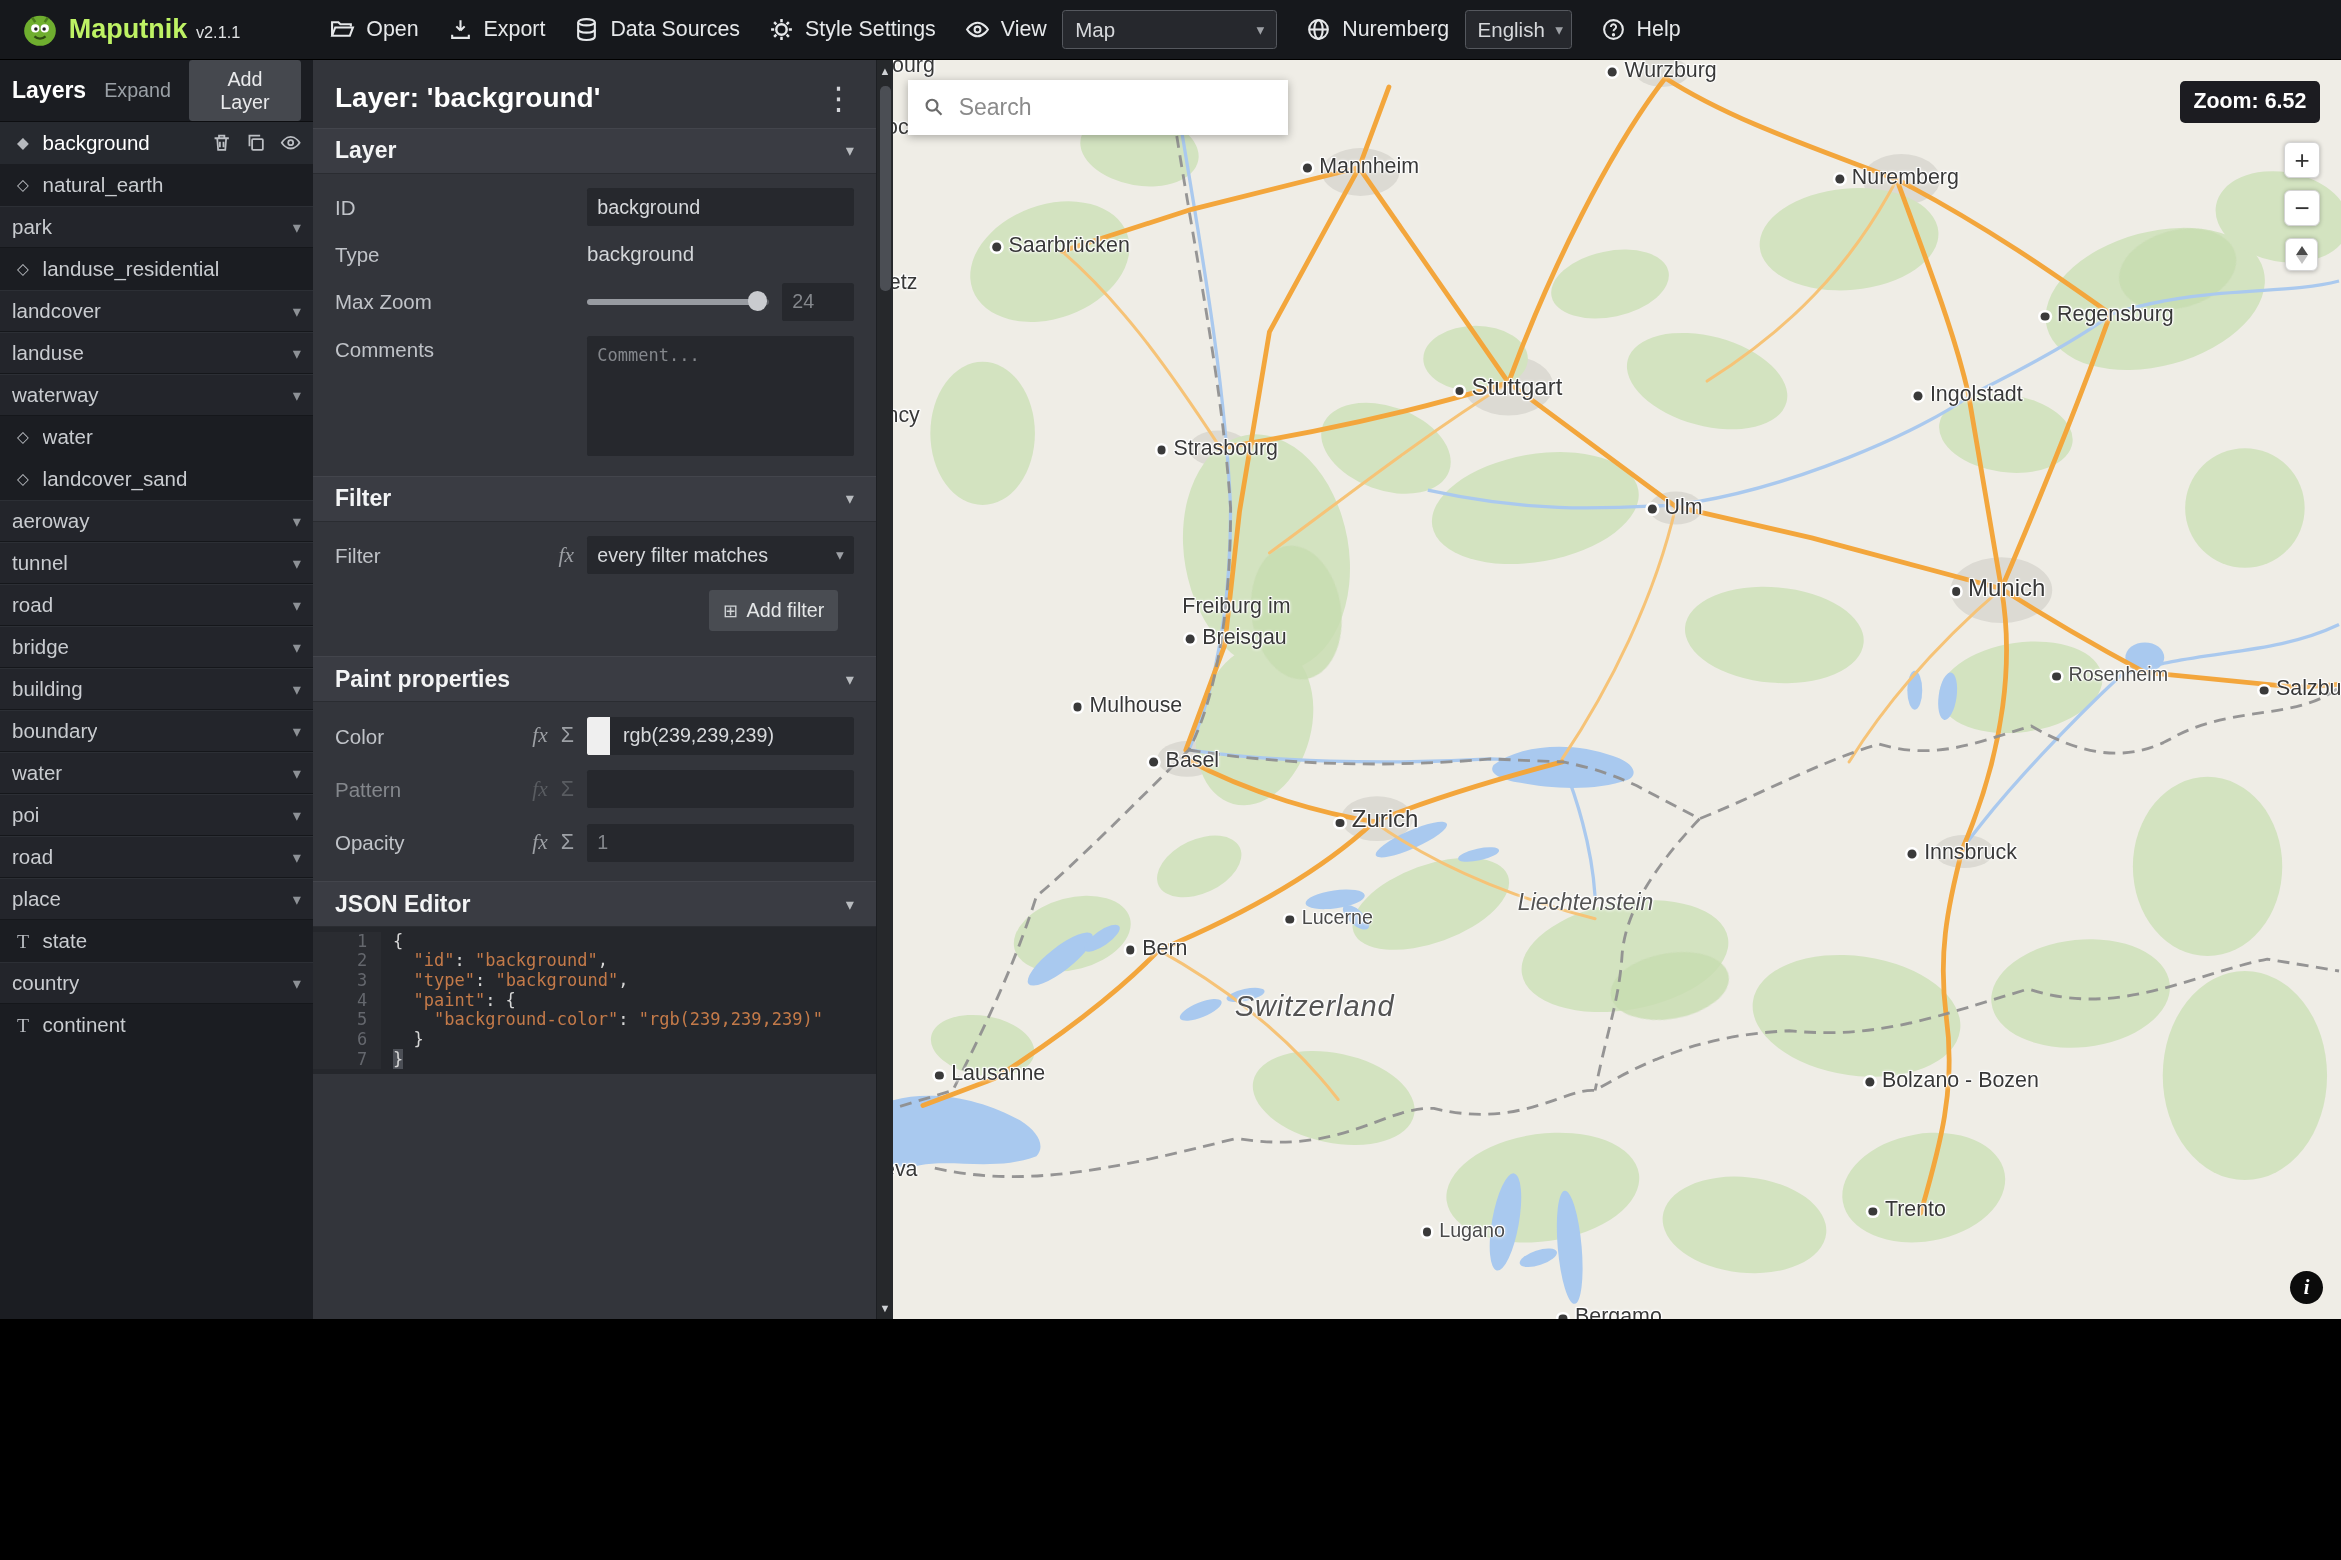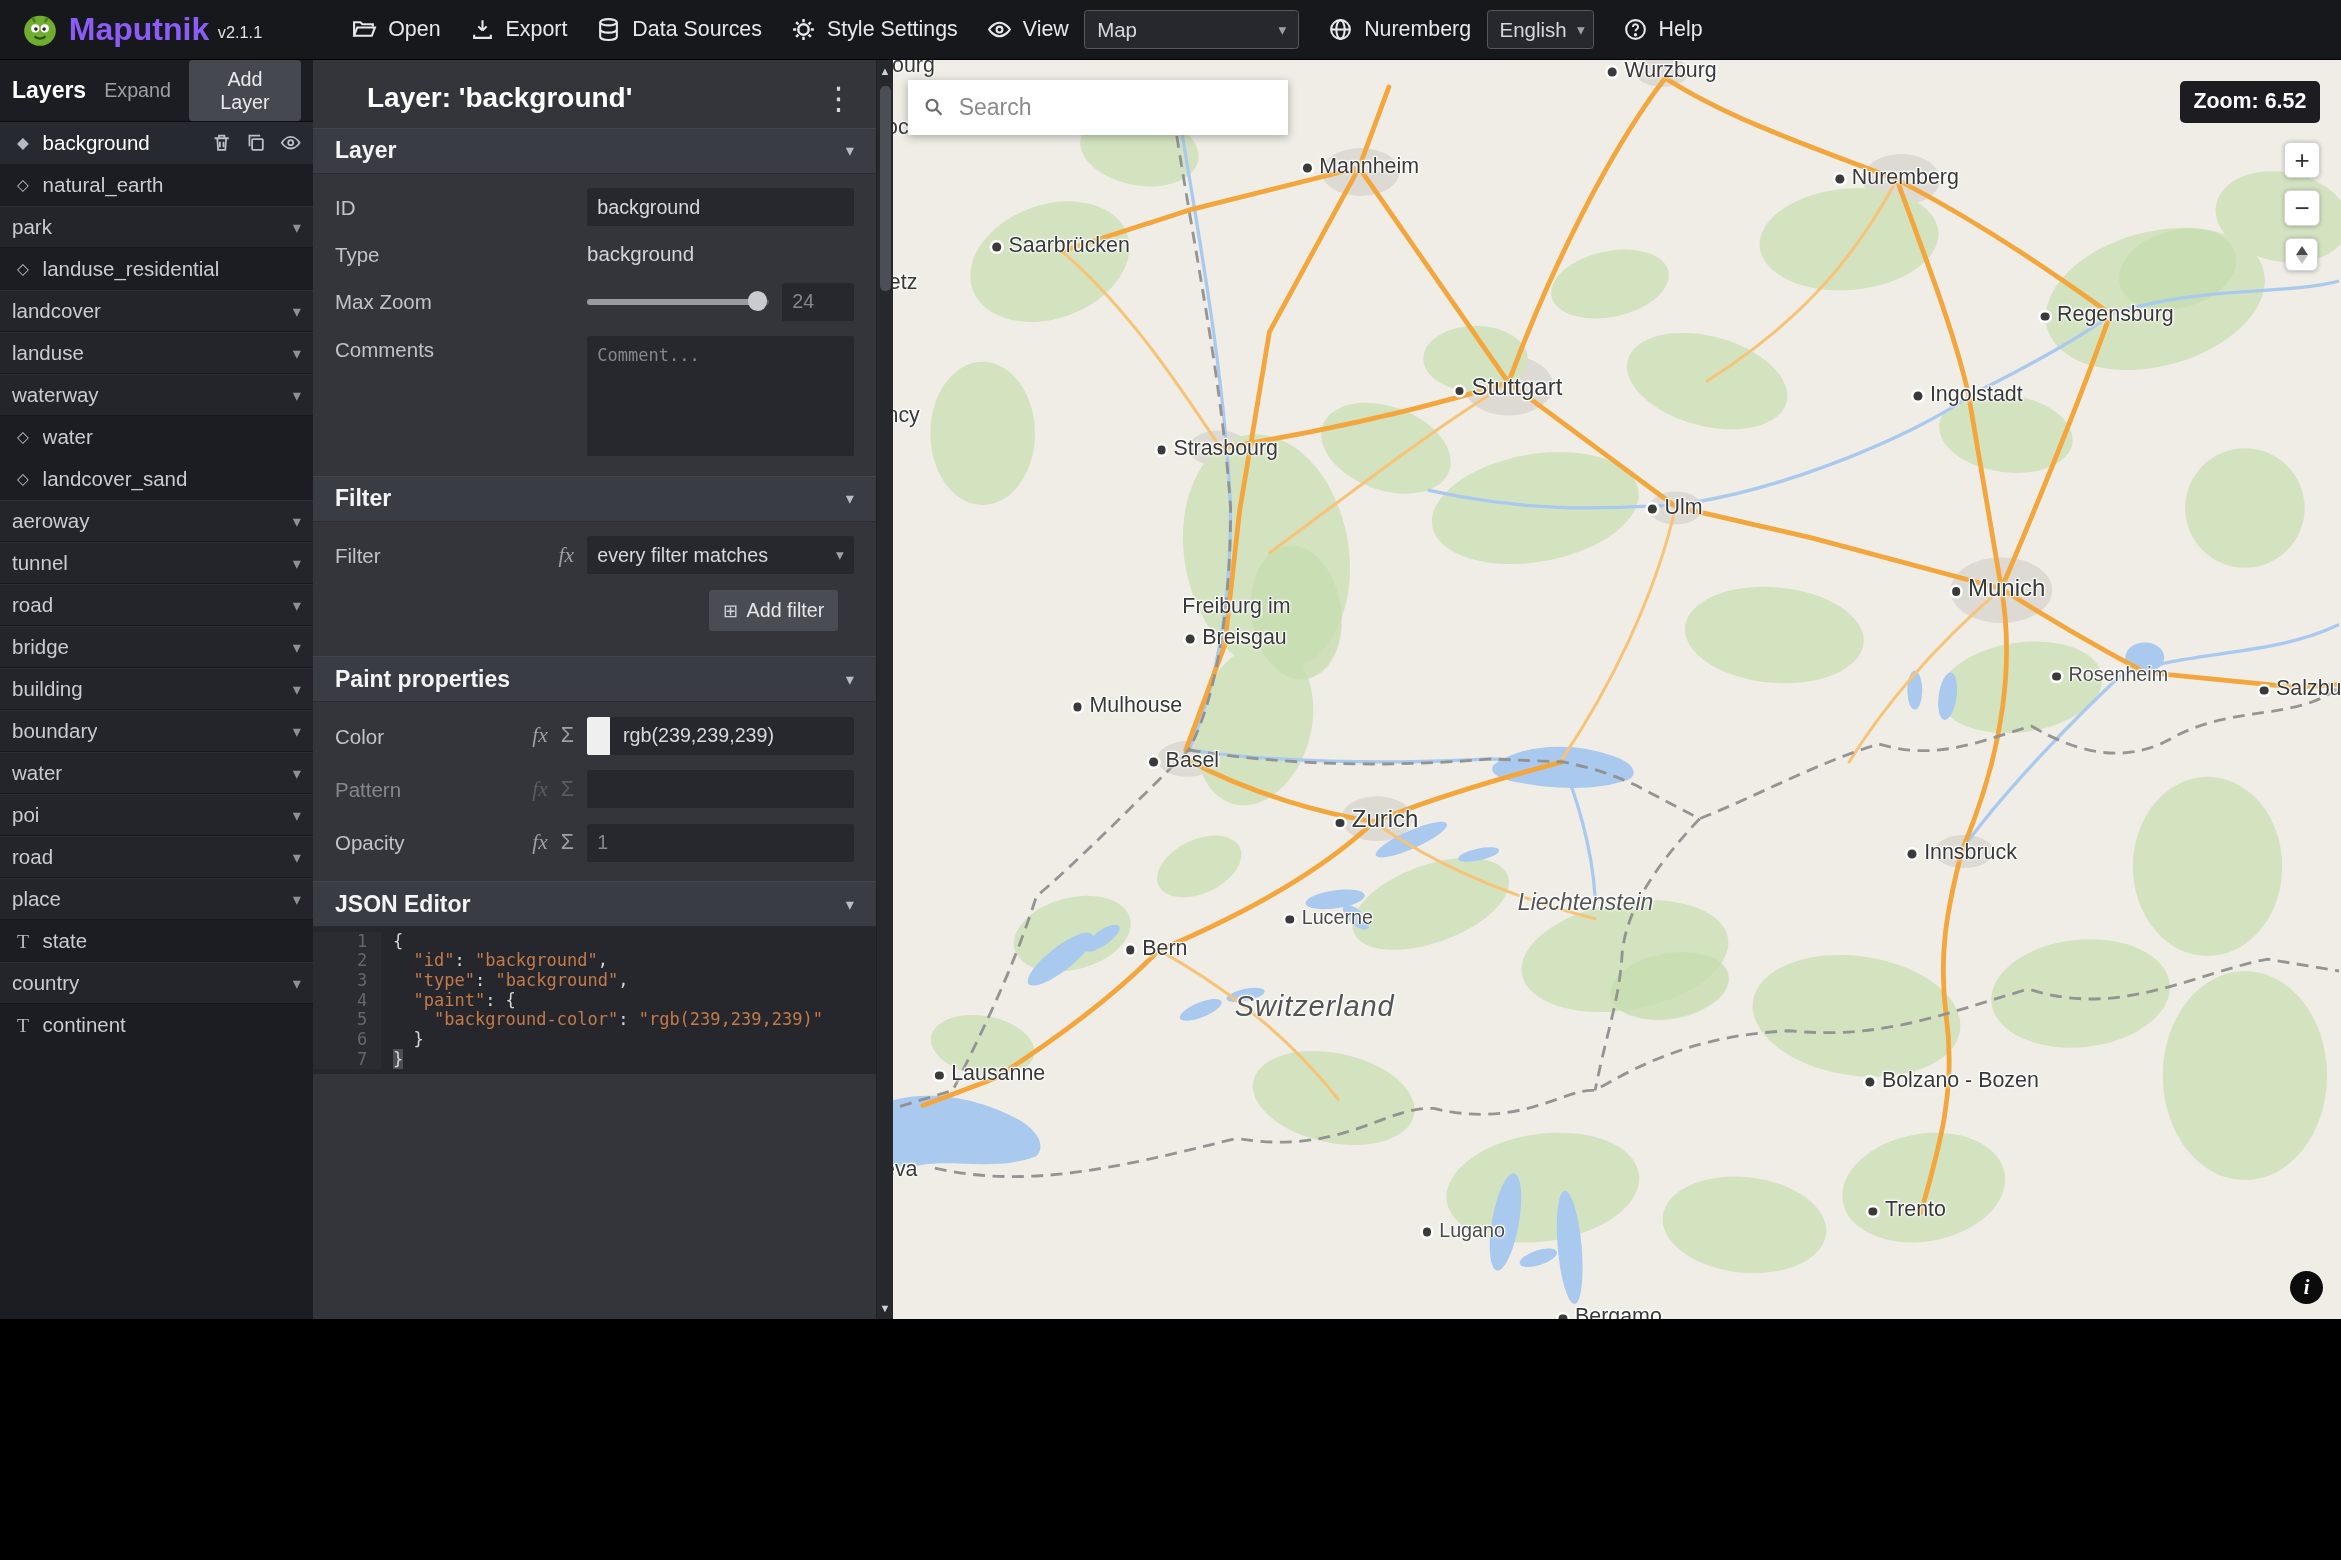--- a/index.html
+++ b/index.html
@@ -5,21 +5,21 @@
   html,body{margin:0;padding:0;}
   body{width:2342px;height:1560px;background:#000;overflow:hidden;position:relative;
        font-family:"Liberation Sans",sans-serif;-webkit-font-smoothing:antialiased;}
   *{box-sizing:border-box;}
 
   
   .topbar{position:absolute;left:0;top:0;width:2342px;height:60px;background:#16181c;
           display:flex;align-items:center;padding:0 20.5px;border-bottom:0.9px solid #000;z-index:30;}
   .brand{display:flex;align-items:center;gap:10.3px;}
   .logo{width:38px;height:38px;}
-  .app-name{font-size:32px;font-weight:bold;color:#8b5cf6;}
+  .app-name{font-size:27px;font-weight:bold;color:#bef264;}
   .app-version{font-size:16.3px;color:#dfe1e3;margin-left:-1.7px;position:relative;top:3.4px;}
   .menu{display:flex;align-items:center;margin-left:90px;gap:29px;}
   .menu-item{display:flex;align-items:center;gap:11px;color:#e6e8ea;font-size:21.4px;cursor:pointer;}
   .menu-item svg{width:25px;height:25px;stroke:#e6e8ea;}
   .mgroup{display:flex;align-items:center;gap:15.4px;}
   .select{display:flex;align-items:center;justify-content:space-between;background:#26282d;
           border:0.9px solid #55585e;border-radius:3.4px;height:39px;padding:0 12px;
           color:#d6d8db;font-size:20.5px;cursor:pointer;}
   .select .caret{color:#9da0a5;font-size:15.4px;margin-left:10.3px;}
   .view-select{width:215px;}
@@ -43,21 +43,21 @@
   .layer-name{white-space:nowrap;overflow:hidden;text-overflow:ellipsis;}
   .layer-caret{margin-left:auto;color:#8d9196;font-size:16.3px;}
   .layer-actions{margin-left:auto;display:flex;gap:13px;color:#bcbfc4;align-items:center;}
   .layer-actions svg{width:21.4px;height:21.4px;display:block;}
 
   
   .editor-panel{position:absolute;left:313px;top:60px;width:580px;height:1259px;background:#33353b;
                 color:#c7cace;}
   .editor-inner{position:absolute;left:0;top:0;right:17px;bottom:0;overflow:hidden;}
   .editor-title-row{display:flex;align-items:center;justify-content:space-between;
-                    padding:22px 22px 13.7px 22px;margin-left:32px;}
+                    padding:22px 22px 13.7px 22px;}
   .editor-title{font-size:28px;font-weight:bold;color:#fff;}
   .kebab{color:#d2d4d8;font-size:31px;cursor:pointer;line-height:1;}
   .section-header{display:flex;align-items:center;justify-content:space-between;background:#3a3c43;
                   padding:0 22px;height:46px;border-top:0.9px solid #43454c;border-bottom:0.9px solid #2a2c31;
                   cursor:pointer;}
   .section-title{font-size:23px;font-weight:bold;color:#f3f4f5;}
   .section-caret{color:#b8bbbf;font-size:16.3px;}
   .section-body{padding:6.8px 0 12px 0;}
   .field-row{display:flex;align-items:center;padding:7.7px 22px;}
   .field-row.top{align-items:flex-start;}

